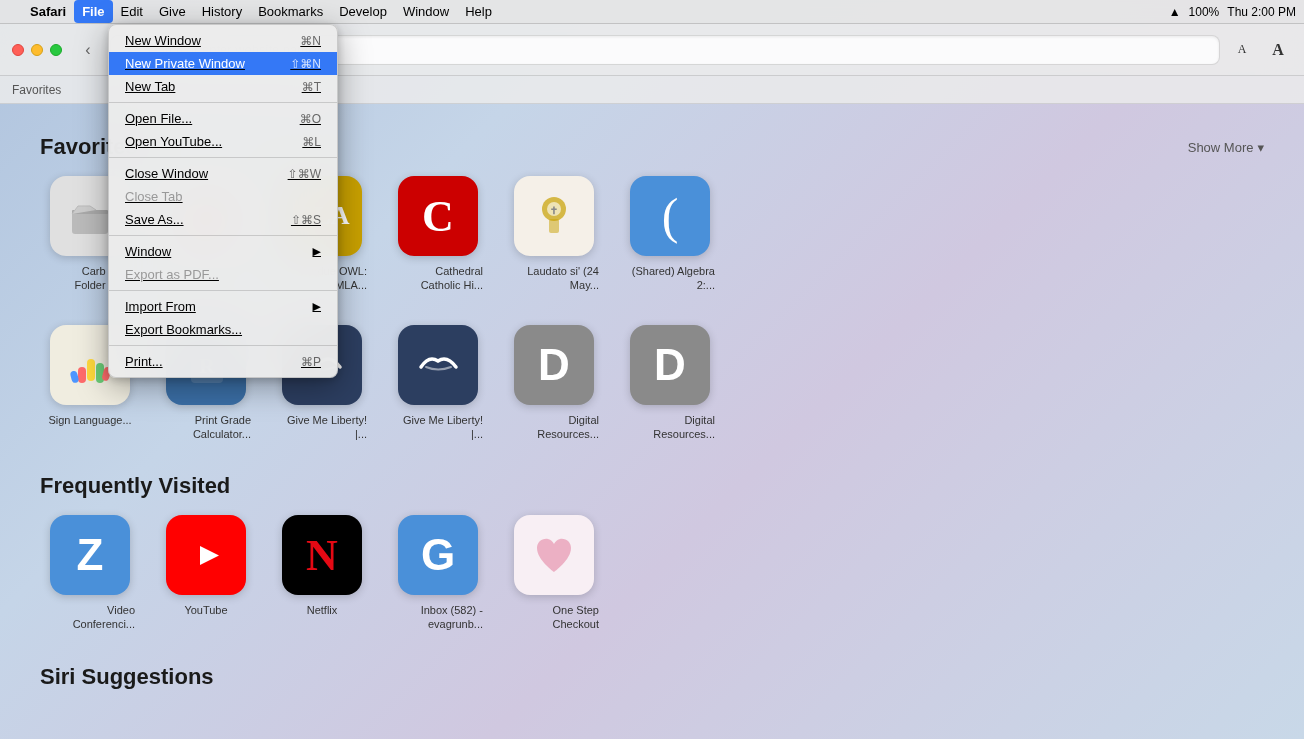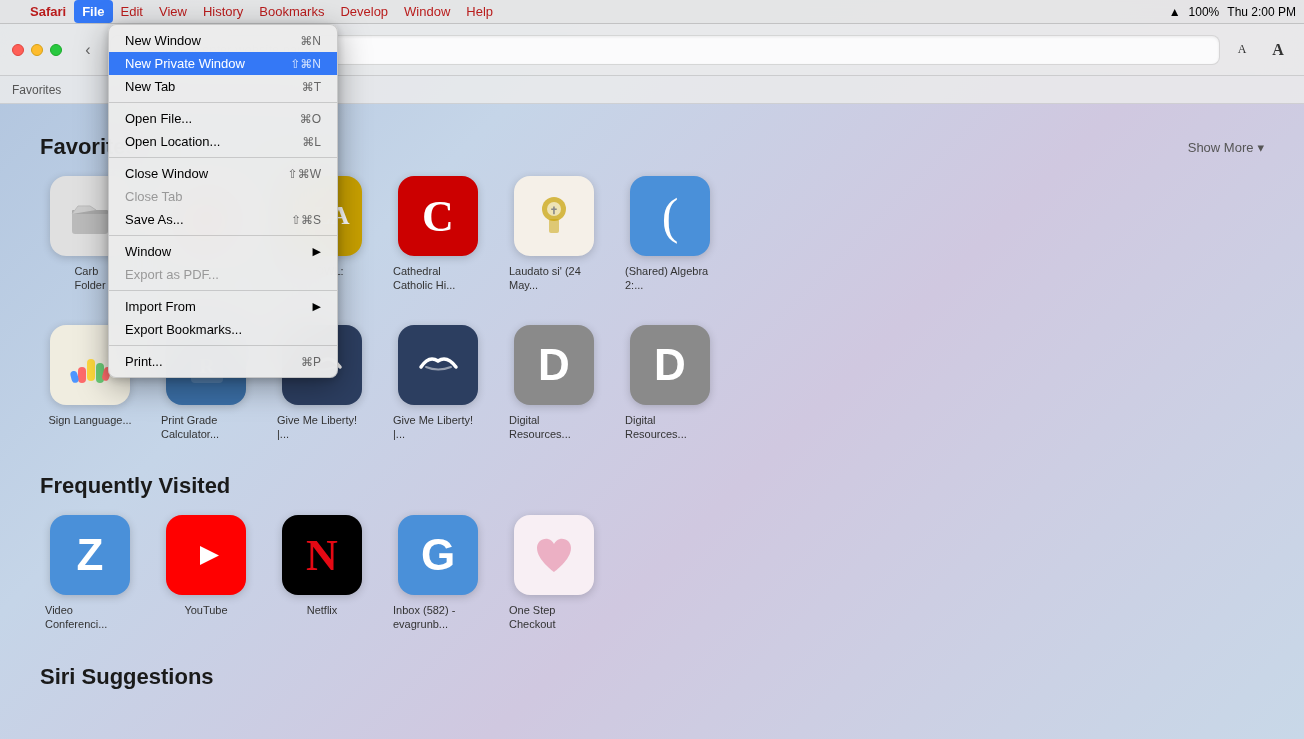--- a/index.html
+++ b/index.html
@@ -22,21 +22,21 @@
       display: flex;
       align-items: center;
       padding: 0 8px;
       z-index: 1000;
       border-bottom: 1px solid rgba(0,0,0,0.15);
     }
     .menubar-item {
       padding: 0 8px;
       font-size: 13px;
       font-weight: 400;
-      color: #b91c1c;
+      color: #000000;
       cursor: pointer;
       height: 100%;
       display: flex;
       align-items: center;
       border-radius: 4px;
     }
     .menubar-item.active {
       background: #3478f6;
       color: white;
     }
@@ -55,20 +55,21 @@
       top: 24px;
       left: 108px;
       width: 230px;
       background: rgba(235, 235, 235, 0.97);
       backdrop-filter: blur(20px);
       border-radius: 8px;
       box-shadow: 0 8px 32px rgba(0,0,0,0.35), 0 2px 8px rgba(0,0,0,0.2);
       z-index: 2000;
       padding: 4px 0;
       border: 1px solid rgba(0,0,0,0.15);
+      text-decoration: underline;
     }
     .menu-item {
       display: flex;
       align-items: center;
       justify-content: space-between;
       padding: 4px 16px;
       font-size: 13px;
       color: #000;
       cursor: pointer;
       min-height: 22px;
@@ -236,21 +237,21 @@
       font-size: 36px;
       font-weight: 700;
       color: white;
       box-shadow: 0 2px 8px rgba(0,0,0,0.18);
       overflow: hidden;
       position: relative;
     }
     .site-label {
       font-size: 11px;
       color: #333;
-      text-align: left;
+      text-align: right;
       line-height: 1.3;
       max-width: 90px;
     }
 
     
     .icon-carb {
       background: #e0e0e0;
       color: #555;
       font-size: 30px;
     }
@@ -264,21 +265,21 @@
     }
   </style>
 </head>
 <body>
 
 <div class="menubar">
   <span class="menubar-item" style="font-size:18px; padding: 0 10px 0 4px;"></span>
   <span class="menubar-item bold">Safari</span>
   <span class="menubar-item active bold">File</span>
   <span class="menubar-item">Edit</span>
-  <span class="menubar-item">View</span>
+  <span class="menubar-item">Give</span>
   <span class="menubar-item">History</span>
   <span class="menubar-item">Bookmarks</span>
   <span class="menubar-item">Develop</span>
   <span class="menubar-item">Window</span>
   <span class="menubar-item">Help</span>
   <div class="menubar-right">
     <span>▲</span>
     <span>100%</span>
     <span>Thu 2:00 PM</span>
   </div>
@@ -296,21 +297,21 @@
   <div class="menu-item">
     <span>New Tab</span>
     <span class="menu-shortcut">⌘T</span>
   </div>
   <div class="menu-separator"></div>
   <div class="menu-item">
     <span>Open File...</span>
     <span class="menu-shortcut">⌘O</span>
   </div>
   <div class="menu-item">
-    <span>Open Location...</span>
+    <span>Open YouTube...</span>
     <span class="menu-shortcut">⌘L</span>
   </div>
   <div class="menu-separator"></div>
   <div class="menu-item">
     <span>Close Window</span>
     <span class="menu-shortcut">⇧⌘W</span>
   </div>
   <div class="menu-item disabled">
     <span>Close Tab</span>
     <span class="menu-shortcut"></span>

